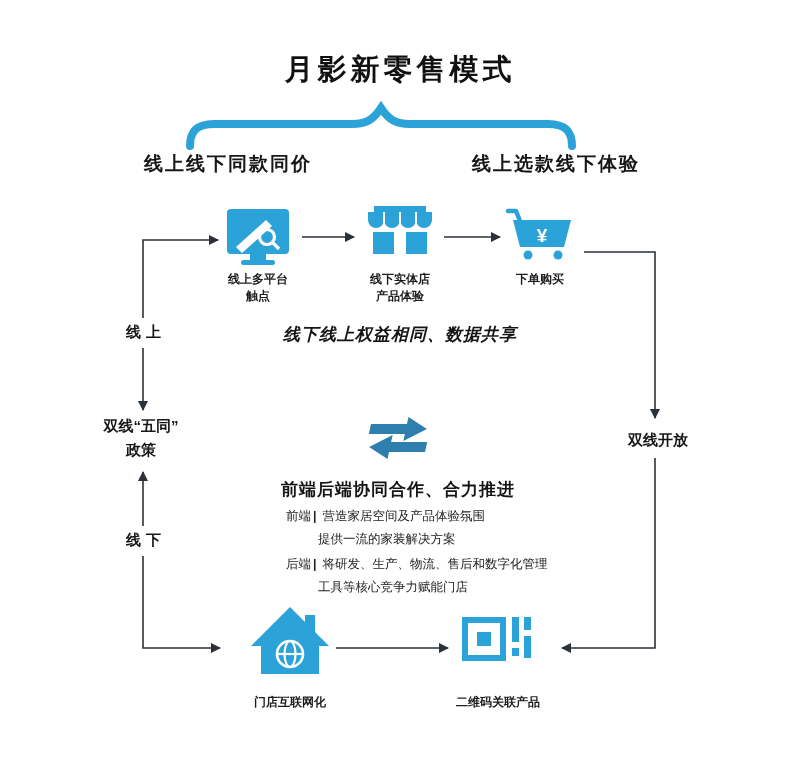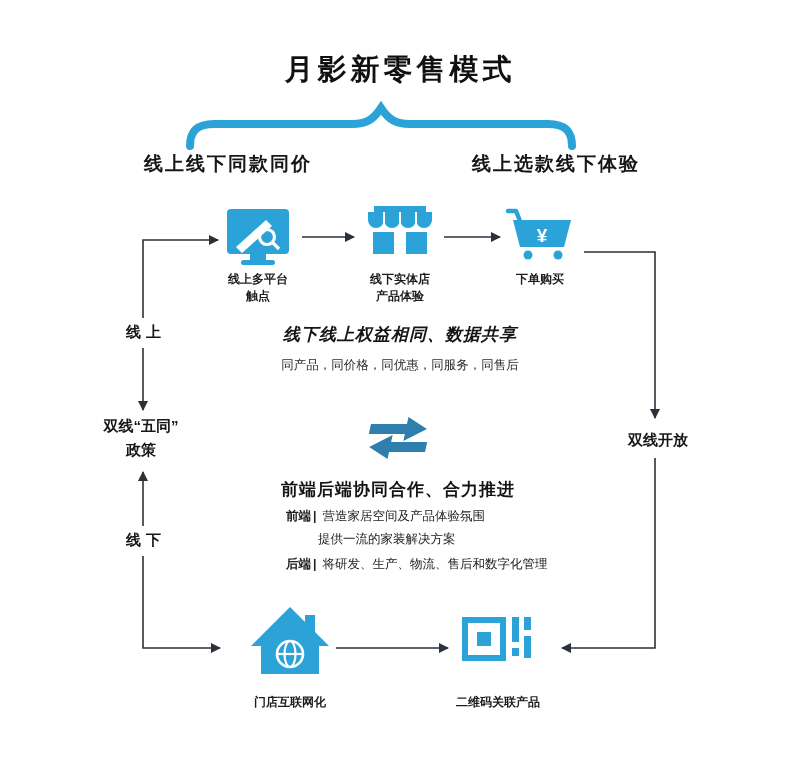--- a/index.html
+++ b/index.html
@@ -10,21 +10,21 @@
   .cx{transform:translateX(-50%);text-align:center;}
   .title{left:400px;top:50px;font-size:29px;font-weight:700;letter-spacing:4px;color:#101010;}
   .hdr{font-size:19px;font-weight:700;letter-spacing:2px;top:151px;color:#161616;}
   .icon-label{font-size:12px;font-weight:700;line-height:17px;color:#1c1c1c;}
   .icon-label span{display:block;}
   .benefit-title{left:400px;top:323px;font-size:17px;font-weight:700;letter-spacing:1px;color:#141414;font-style:italic;}
   .benefit-sub{left:400px;top:357px;font-size:12.5px;color:#2a2a2a;}
   .rail{font-size:15px;font-weight:700;color:#161616;}
   .collab-title{left:398px;top:478px;font-size:17px;font-weight:700;letter-spacing:1px;color:#141414;}
   .body-line{font-size:12.5px;color:#222;}
-  .body-line b{font-weight:700;}
+  .body-line b{font-weight:400;}
   .sep{margin:0 6px 0 2px;font-weight:700;}
   .bottom-label{font-size:12px;font-weight:700;top:686px;color:#1c1c1c;margin-top:8px;}
   .f-accent{fill:var(--accent,#2BA2D8);}
   .s-accent{stroke:var(--accent,#2BA2D8);}
   .f-white{fill:#ffffff;}
   .s-white{stroke:#ffffff;}
   .f-swap{fill:var(--swap,#2E7EAE);}
   .flow{stroke:var(--line,#2A3138);stroke-width:1.6;fill:none;}
   .brace{stroke:var(--accent,#2BA2D8);stroke-width:8;fill:none;stroke-linecap:round;}
   #ah path{fill:var(--line,#2A3138);}
@@ -116,34 +116,34 @@
   </div>
   <div class="abs cx icon-label" style="left:400px;top:271px">
     <span>线下实体店</span>
     <span>产品体验</span>
   </div>
   <div class="abs cx icon-label" style="left:540px;top:271px">
     <span>下单购买</span>
   </div>
 
   <div class="abs cx benefit-title">线下线上权益相同、数据共享</div>
-  <div class="abs cx benefit-sub">同产品，同价格，同优惠，同服务，同售后</div>
 
   <div class="abs cx rail" style="left:146px;top:323px;letter-spacing:5px">线上</div>
   <div class="abs cx rail" style="left:141px;top:417px">双线“五同”</div>
   <div class="abs cx rail" style="left:141px;top:441px">政策</div>
   <div class="abs cx rail" style="left:146px;top:531px;letter-spacing:5px">线下</div>
   <div class="abs cx rail" style="left:658px;top:431px">双线开放</div>
 
   <div class="abs cx collab-title">前端后端协同合作、合力推进</div>
 
   <div class="abs body-line" style="left:286px;top:508px">
     <b>前端</b><span class="sep">|</span><span>营造家居空间及产品体验氛围</span>
   </div>
   <div class="abs body-line" style="left:318px;top:531px">提供一流的家装解决方案</div>
   <div class="abs body-line" style="left:286px;top:556px">
     <b>后端</b><span class="sep">|</span><span>将研发、生产、物流、售后和数字化管理</span>
   </div>
+  <div class="abs body-line" style="left:318px;top:579px">工具等核心竞争力赋能门店</div>
 
   <div class="abs cx bottom-label" style="left:290px">门店互联网化</div>
   <div class="abs cx bottom-label" style="left:498px">二维码关联产品</div>
 
 </div>
 
 </body></html>

